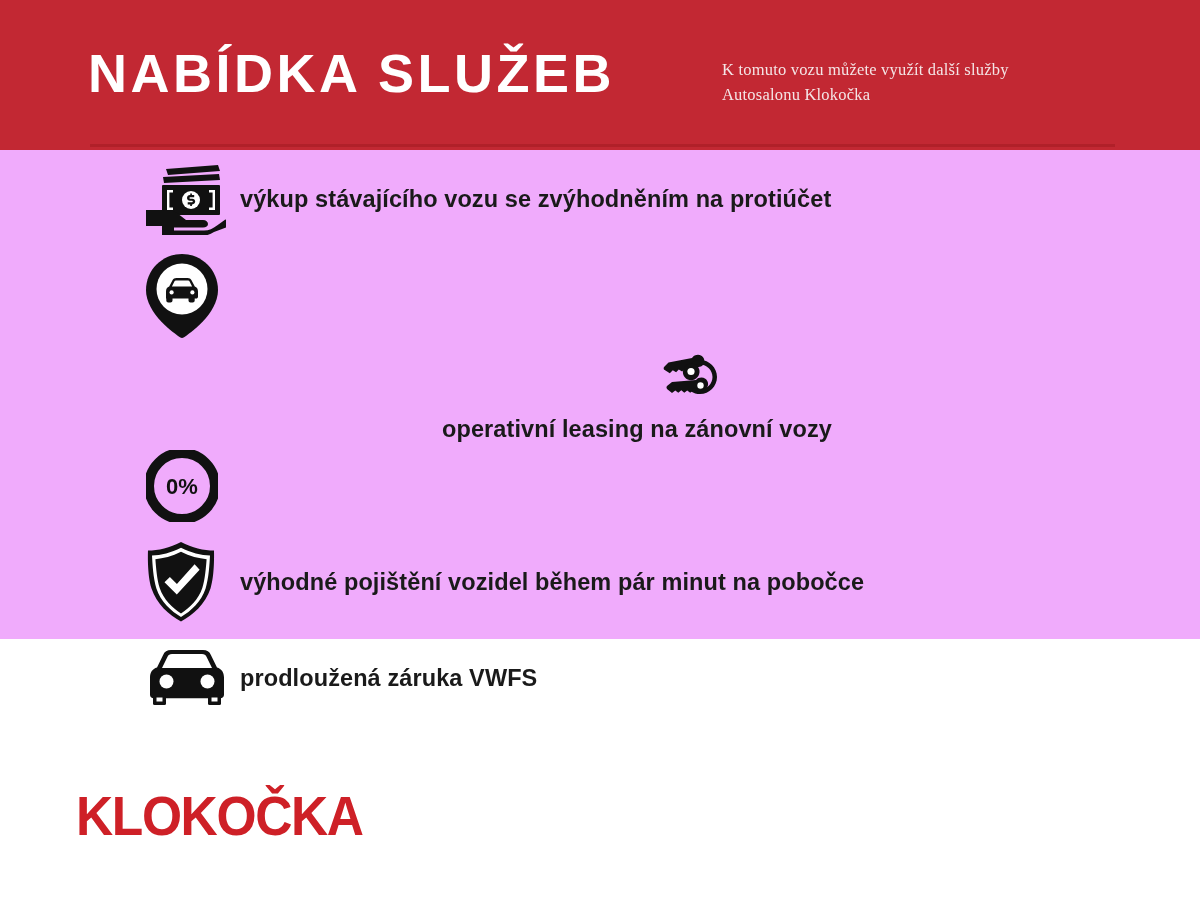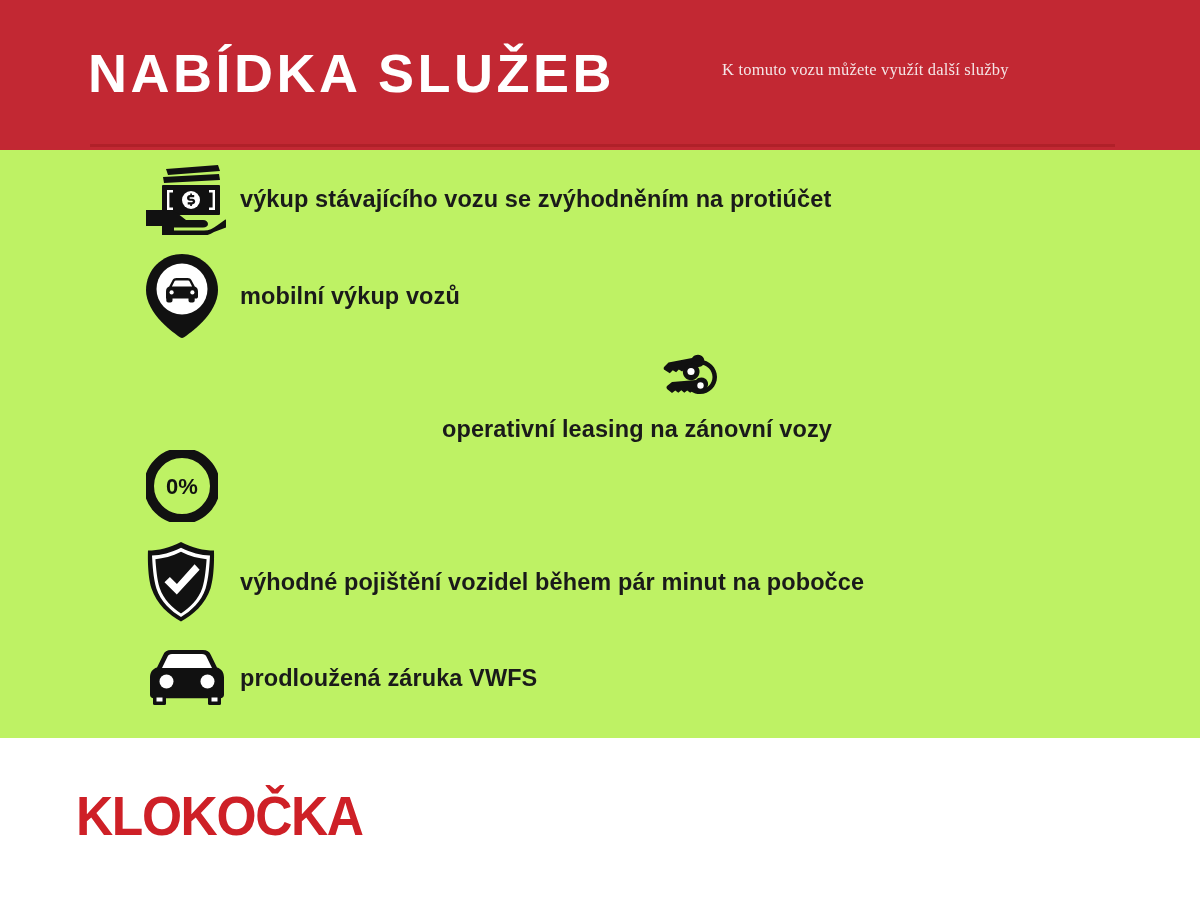--- a/index.html
+++ b/index.html
@@ -9,22 +9,22 @@
   body {
     width: 1200px;
     height: 899px;
     background: #ffffff;
     font-family: "Liberation Sans", sans-serif;
     overflow: hidden;
   }
   .page {
     position: relative;
     width: 1200px;
-    height: 738px;
-    background: #bef264;
+    height: 639px;
+    background: #f0abfc;
   }
 
   
   .header {
     position: absolute;
     left: 0;
     top: 0;
     width: 1200px;
     height: 150px;
     background: #c22833;
@@ -126,20 +126,21 @@
 </style>
 </head>
 <body>
 
 <div class="page">
 
   <div class="header">
     <div class="header-title">NABÍDKA SLUŽEB</div>
     <div class="header-subtitle">
       <div>K tomuto vozu můžete využít další služby</div>
+      <div>Autosalonu Klokočka</div>
     </div>
     <div class="header-rule"></div>
   </div>
 
   <div class="services">
 
     <div class="service-row row-0">
       <div class="service-icon">
         <svg width="80" height="72" viewBox="0 0 80 72" aria-hidden="true">
           <g fill="#111111">
@@ -175,21 +176,20 @@
           <g fill="#111111">
             <path d="M20 37.5 c0 -2.6 1.1 -4.2 3.2 -5 l3.3 -6.2 c.8 -1.5 2.1 -2.3 3.9 -2.3 h11.2 c1.8 0 3.1 .8 3.9 2.3 l3.3 6.2 c2.1 .8 3.2 2.4 3.2 5 v5.2 c0 1 -.8 1.8 -1.8 1.8 h-1.5 v2.1 c0 1.1 -.9 2 -2 2 h-2.2 c-1.1 0 -2 -.9 -2 -2 v-2.1 H26.5 v2.1 c0 1.1 -.9 2 -2 2 h-2.2 c-1.1 0 -2 -.9 -2 -2 v-2.1 h-.3 z"></path>
           </g>
           <g fill="#ffffff">
             <path d="M28.4 27.6 c.4 -.8 1 -1.1 1.9 -1.1 h11.4 c.9 0 1.5 .3 1.9 1.1 l2.5 4.9 H25.9 Z"></path>
             <circle cx="25.6" cy="38.4" r="2.1"></circle>
             <circle cx="46.4" cy="38.4" r="2.1"></circle>
           </g>
         </svg>
       </div>
-      <div class="service-label">mobilní výkup vozů</div>
     </div>
 
     <div class="service-row row-2">
       <div class="service-icon">
         <svg width="92" height="72" viewBox="0 0 92 72" aria-hidden="true">
           <g fill="#111111">
 
             <path d="M48 14 c2 -3 6 -4 9 -2.5 3 1.5 4.2 5.2 2.7 8.3 -1.2 2.5 -3.9 3.7 -6.4 3.2 l-3.5 3.4 -3.3 -2 -2.6 2.6 -3.2 -2 -2.6 2.6 -3.3 -2 -2.7 2.7 -3.3 -2 -3 3 -5.1 -3.2 c-1.2 -.8 -1.4 -2.4 -.4 -3.4 l4.2 -4.1 z"></path>
 
             <path d="M52 36 c2.4 -2.7 6.5 -3.2 9.3 -1.2 3 2.1 3.7 6.1 1.6 9 -1.7 2.3 -4.6 3 -6.9 2 l-3.9 3 -3 -2.3 -2.9 2.3 -3 -2.4 -2.9 2.3 -3 -2.4 -3 2.4 -3 -2.3 -3.3 2.6 -4.7 -3.8 c-1.1 -.9 -1.1 -2.6 0 -3.4 l4.7 -3.7 z"></path>

